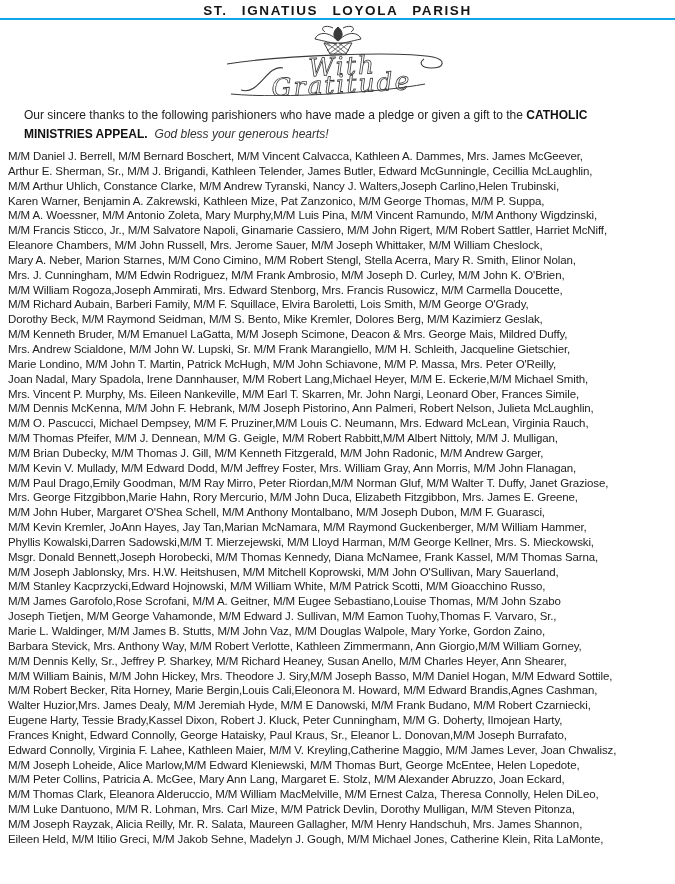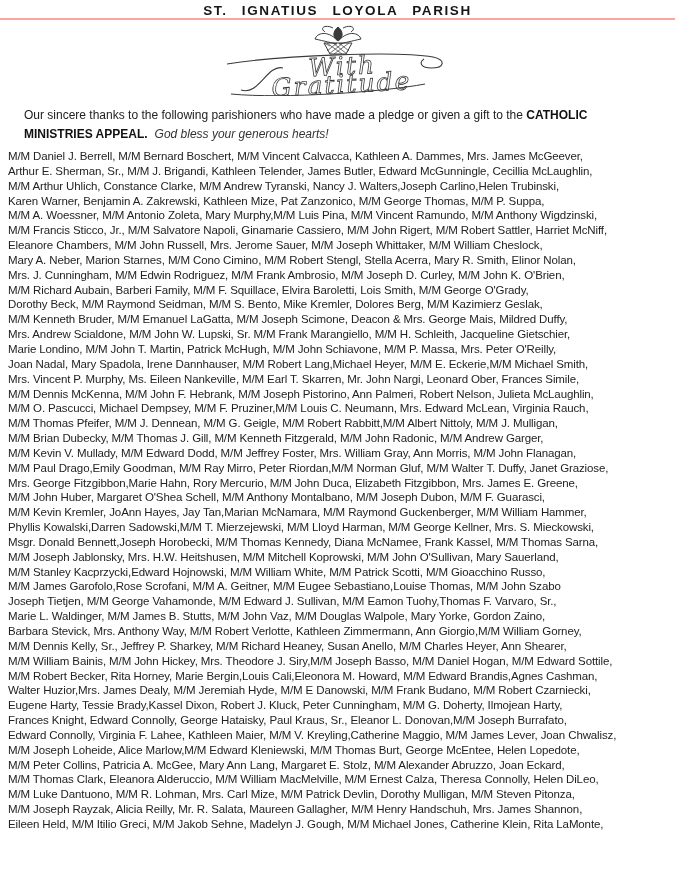--- a/index.html
+++ b/index.html
@@ -12,21 +12,21 @@
     overflow: hidden;
     position: relative;
   }
   .page { position: relative; width: 675px; height: 884px; }
 
   
   .header {
     position: absolute;
     top: 0; left: 0; right: 0;
     height: 18px;
-    border-bottom: 2px solid #fca5a5;
+    border-bottom: 2px solid #0ea5e9;
     text-align: center;
   }
   .parish-title {
     display: inline-block;
     font-weight: bold;
     font-size: 13.5px;
     letter-spacing: 1.6px;
     word-spacing: 9px;
     padding-top: 3px;
     color: #161616;
@@ -116,20 +116,21 @@
   <div class="names">
       <div class="name-line">M/M Daniel J. Berrell, M/M Bernard Boschert, M/M Vincent Calvacca, Kathleen A. Dammes, Mrs. James McGeever,</div>
       <div class="name-line">Arthur E. Sherman, Sr., M/M J. Brigandi, Kathleen Telender, James Butler, Edward McGunningle, Cecillia McLaughlin,</div>
       <div class="name-line">M/M Arthur Uhlich, Constance Clarke, M/M Andrew Tyranski, Nancy J. Walters,Joseph Carlino,Helen Trubinski,</div>
       <div class="name-line">Karen Warner, Benjamin A. Zakrewski, Kathleen Mize, Pat Zanzonico, M/M George Thomas, M/M P. Suppa,</div>
       <div class="name-line">M/M A. Woessner, M/M Antonio Zoleta, Mary Murphy,M/M Luis Pina, M/M Vincent Ramundo, M/M Anthony Wigdzinski,</div>
       <div class="name-line">M/M Francis Sticco, Jr., M/M Salvatore Napoli, Ginamarie Cassiero, M/M John Rigert, M/M Robert Sattler, Harriet McNiff,</div>
       <div class="name-line">Eleanore Chambers, M/M John Russell, Mrs. Jerome Sauer, M/M Joseph Whittaker, M/M William Cheslock,</div>
       <div class="name-line">Mary A. Neber, Marion Starnes, M/M Cono Cimino, M/M Robert Stengl, Stella Acerra, Mary R. Smith, Elinor Nolan,</div>
       <div class="name-line">Mrs. J. Cunningham, M/M Edwin Rodriguez, M/M Frank Ambrosio, M/M Joseph D. Curley, M/M John K. O'Brien,</div>
+      <div class="name-line">M/M William Rogoza,Joseph Ammirati, Mrs. Edward Stenborg, Mrs. Francis Rusowicz, M/M Carmella Doucette,</div>
       <div class="name-line">M/M Richard Aubain, Barberi Family, M/M F. Squillace, Elvira Baroletti, Lois Smith, M/M George O'Grady,</div>
       <div class="name-line">Dorothy Beck, M/M Raymond Seidman, M/M S. Bento, Mike Kremler, Dolores Berg, M/M Kazimierz Geslak,</div>
       <div class="name-line">M/M Kenneth Bruder, M/M Emanuel LaGatta, M/M Joseph Scimone, Deacon &amp; Mrs. George Mais, Mildred Duffy,</div>
       <div class="name-line">Mrs. Andrew Scialdone, M/M John W. Lupski, Sr. M/M Frank Marangiello, M/M H. Schleith, Jacqueline Gietschier,</div>
       <div class="name-line">Marie Londino, M/M John T. Martin, Patrick McHugh, M/M John Schiavone, M/M P. Massa, Mrs. Peter O'Reilly,</div>
       <div class="name-line">Joan Nadal, Mary Spadola, Irene Dannhauser, M/M Robert Lang,Michael Heyer, M/M E. Eckerie,M/M Michael Smith,</div>
       <div class="name-line">Mrs. Vincent P. Murphy, Ms. Eileen Nankeville, M/M Earl T. Skarren, Mr. John Nargi, Leonard Ober, Frances Simile,</div>
       <div class="name-line">M/M Dennis McKenna, M/M John F. Hebrank, M/M Joseph Pistorino, Ann Palmeri, Robert Nelson, Julieta McLaughlin,</div>
       <div class="name-line">M/M O. Pascucci, Michael Dempsey, M/M F. Pruziner,M/M Louis C. Neumann, Mrs. Edward McLean, Virginia Rauch,</div>
       <div class="name-line">M/M Thomas Pfeifer, M/M J. Dennean, M/M G. Geigle, M/M Robert Rabbitt,M/M Albert Nittoly, M/M J. Mulligan,</div>

